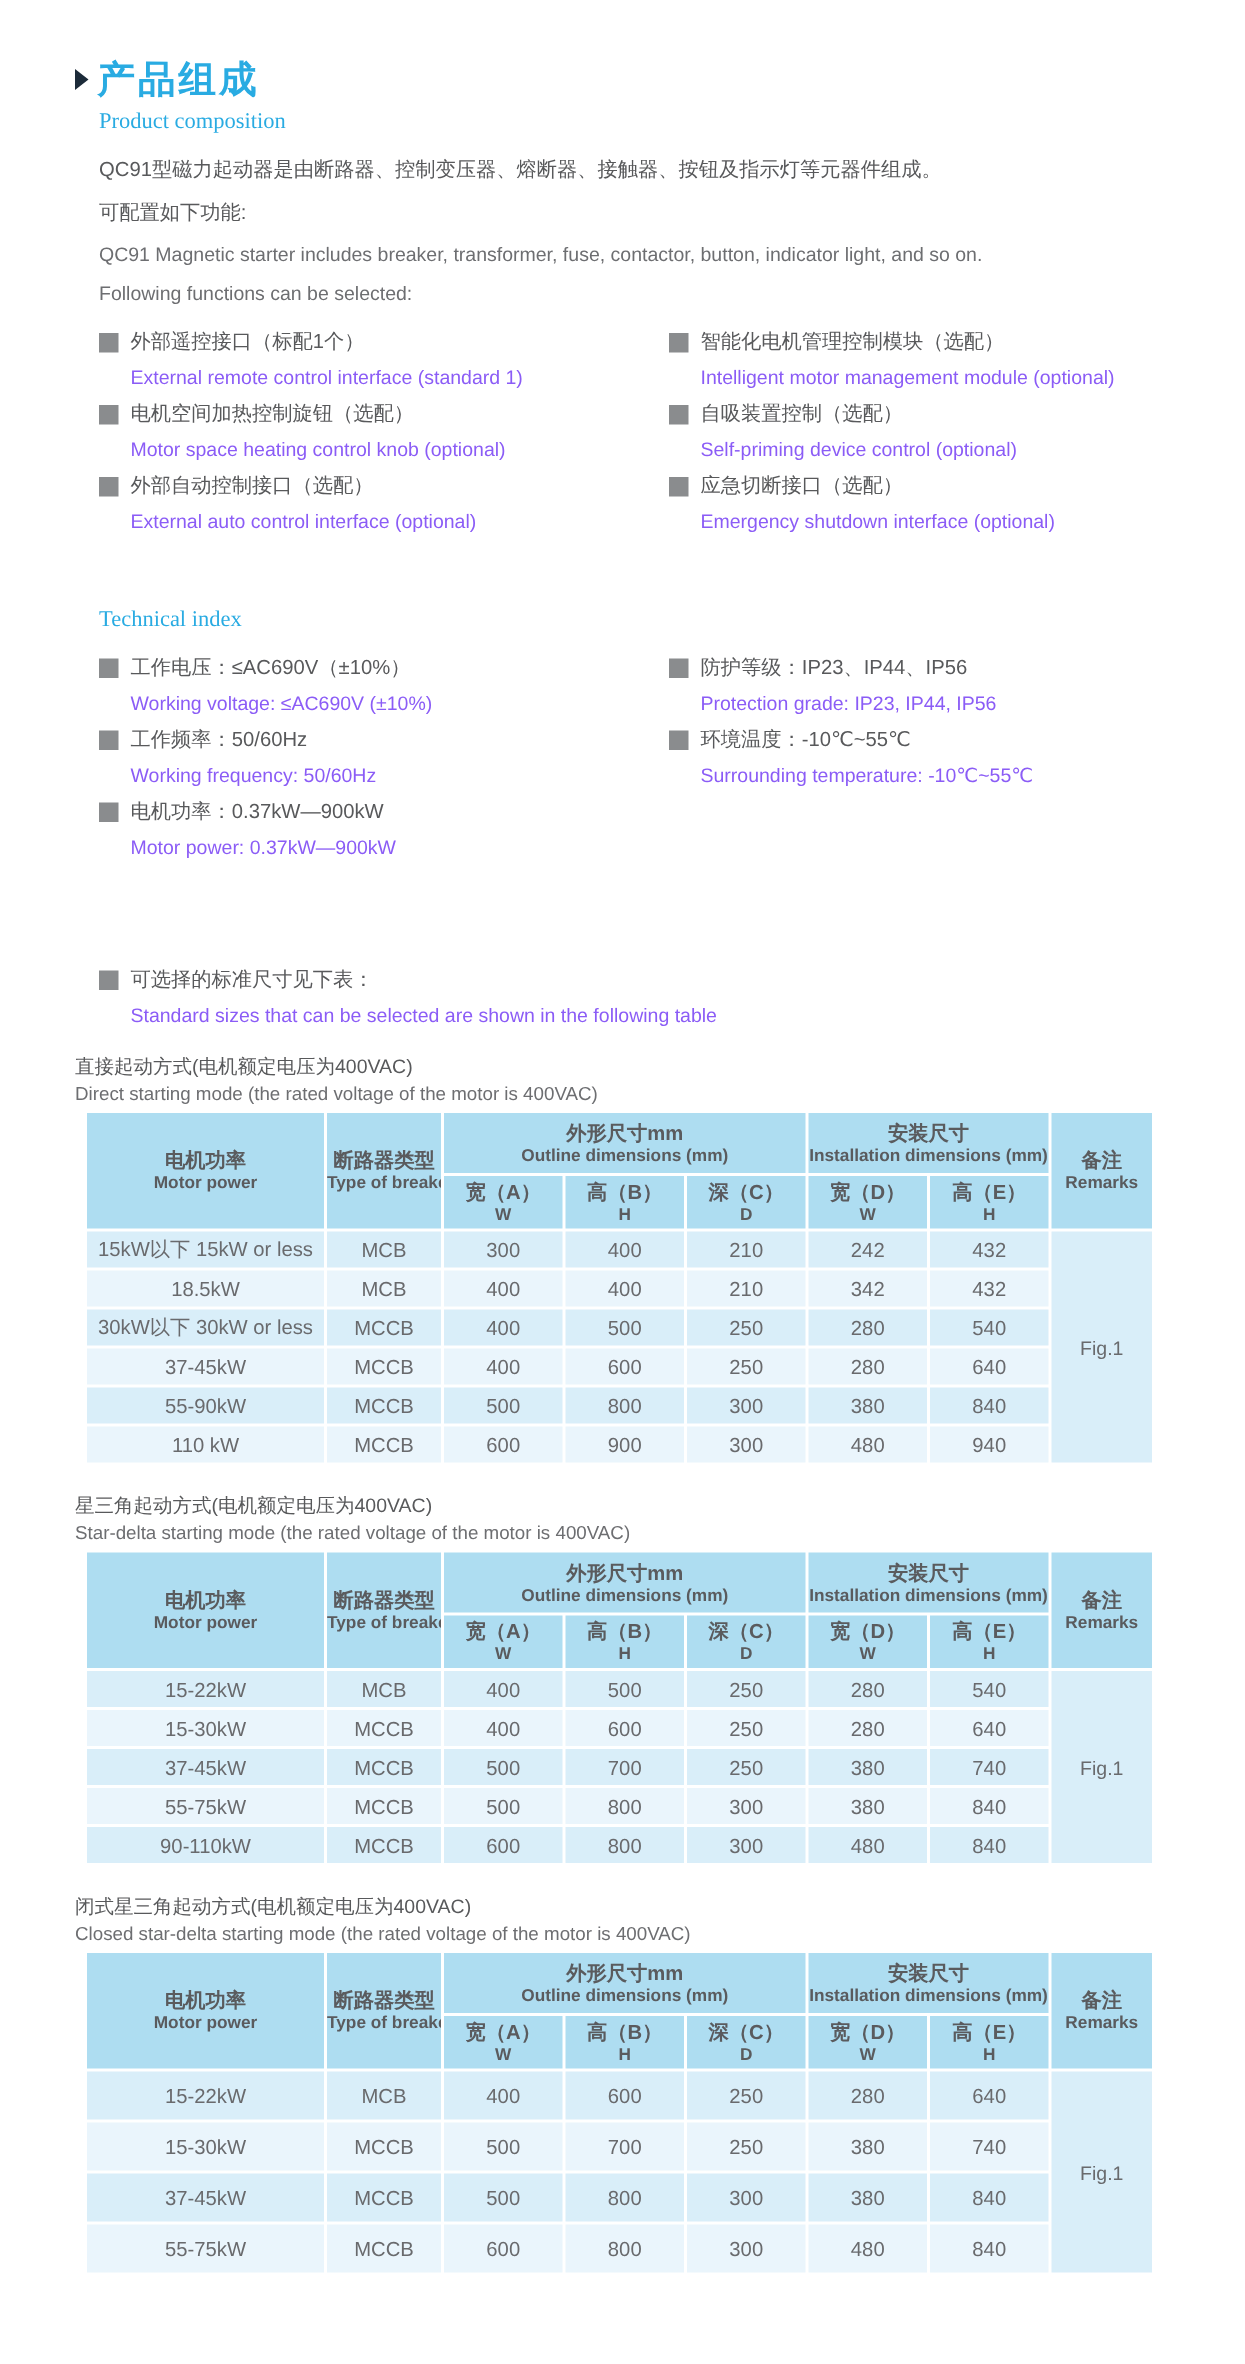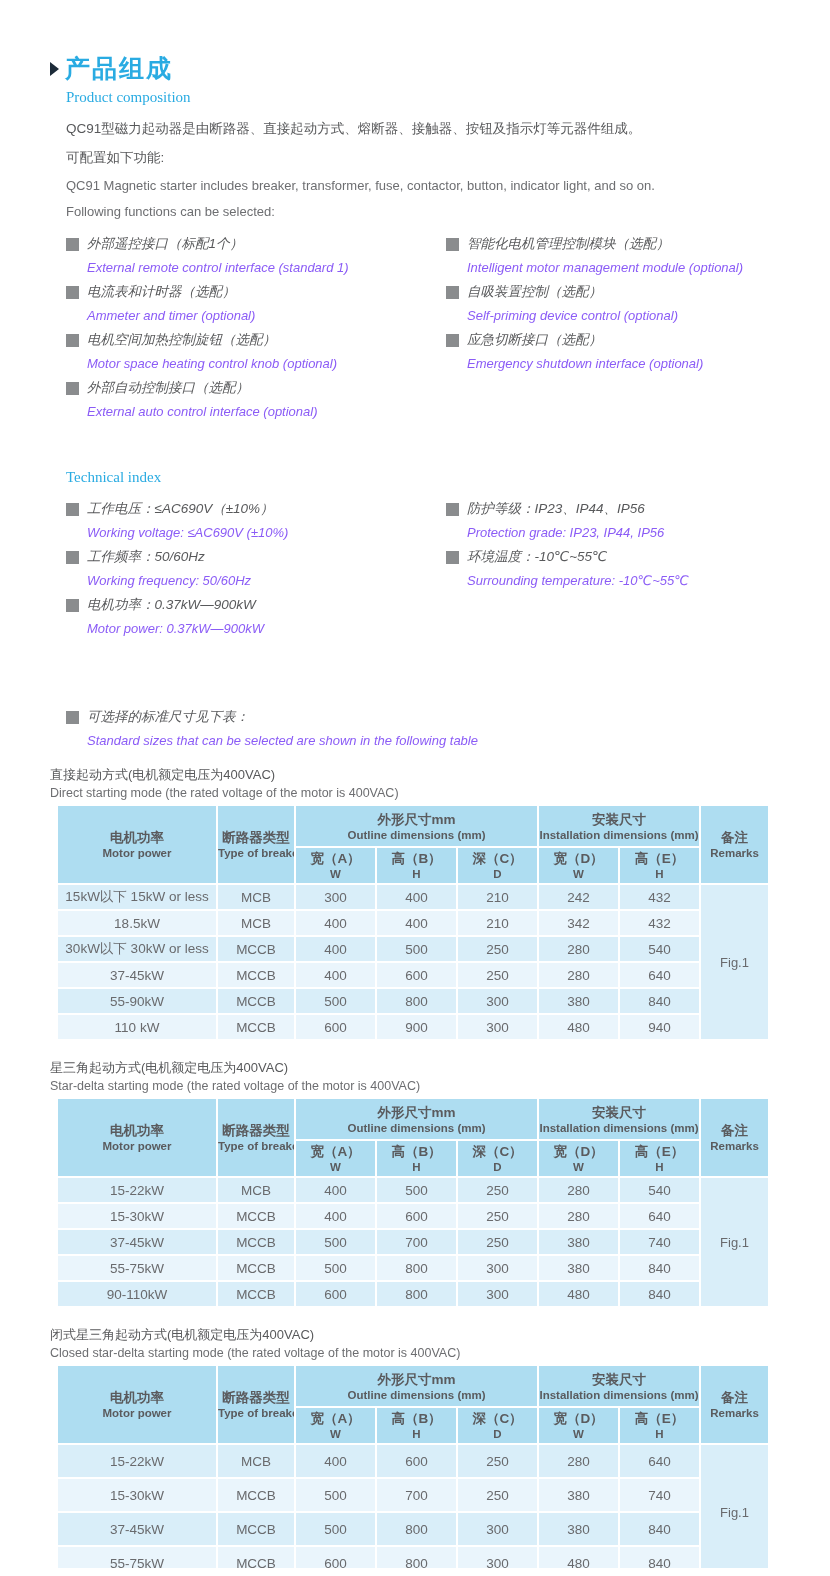--- a/index.html
+++ b/index.html
@@ -4,41 +4,41 @@
 <style>
   html,body{margin:0;padding:0;background:#fff;}
   .page{
     position:relative;
     width:830px;height:1568px;
     background:#ffffff;
     font-family:"Liberation Sans","DejaVu Sans",sans-serif;
     color:#6d6e71;
     overflow:hidden;
     box-sizing:border-box;
-    padding:52px 40px 0 50px;
+    padding:36px 40px 0 50px;
   }
   
   .sec-head{margin-bottom:14px;}
   .sec-title-row{display:flex;align-items:center;}
   .arrow{
     width:0;height:0;display:inline-block;
     border-left:9px solid #1c2b39;
     border-top:7px solid transparent;
     border-bottom:7px solid transparent;
     margin-right:6px;
   }
   .sec-title-zh{font-size:25px;font-weight:bold;color:#29abe2;letter-spacing:2px;}
   .sec-title-en{font-size:15px;color:#29abe2;margin:4px 0 0 16px;font-family:Liberation Serif, serif;}
   
   .intro{margin:6px 0 16px 16px;}
   .p-zh{font-size:13.5px;color:#58595b;margin-bottom:11px;}
   .p-en{font-size:13px;color:#6d6e71;margin-bottom:11px;}
   
   .feat-grid{display:grid;grid-template-columns:380px 1fr;column-gap:0;margin-left:16px;}
-  .feat{margin-bottom:7px;font-style:italic;}
+  .feat{margin-bottom:7px;}
   .feat-zh{display:flex;align-items:center;font-size:13.5px;color:#58595b;}
   .sq{
     flex:none;width:13px;height:13px;background:#8a8c8e;
     margin-right:8px;display:inline-block;
   }
   .feat-en{font-size:13px;color:#8b5cf6;margin:7px 0 8px 21px;}
   
   .spec-grid{display:grid;grid-template-columns:380px 1fr;margin-left:16px;}
   
   .std-note{margin:64px 0 0 16px;}
@@ -78,41 +78,34 @@
 
   <div class="sec-head">
     <div class="sec-title-row">
       <span class="arrow"></span>
       <span class="sec-title-zh">产品组成</span>
     </div>
     <div class="sec-title-en">Product composition</div>
   </div>
 
   <div class="intro">
-    <div class="p-zh">QC91型磁力起动器是由断路器、直接起动方式、熔断器、接触器、按钮及指示灯等元器件组成。</div>
+    <div class="p-zh">QC91型磁力起动器是由断路器、控制变压器、熔断器、接触器、按钮及指示灯等元器件组成。</div>
     <div class="p-zh">可配置如下功能:</div>
     <div class="p-en">QC91 Magnetic starter includes breaker, transformer, fuse, contactor, button, indicator light, and so on.</div>
     <div class="p-en">Following functions can be selected:</div>
   </div>
 
   <div class="feat-grid">
     <div>
       <div class="feat">
         <div class="feat-zh">
             <span class="sq"></span>
             <span>外部遥控接口（标配1个）</span>
           </div>
         <div class="feat-en">External remote control interface (standard 1)</div>
-      </div>
-      <div class="feat">
-        <div class="feat-zh">
-            <span class="sq"></span>
-            <span>电流表和计时器（选配）</span>
-          </div>
-        <div class="feat-en">Ammeter and timer (optional)</div>
       </div>
       <div class="feat">
         <div class="feat-zh">
             <span class="sq"></span>
             <span>电机空间加热控制旋钮（选配）</span>
           </div>
         <div class="feat-en">Motor space heating control knob (optional)</div>
       </div>
       <div class="feat">
         <div class="feat-zh">

